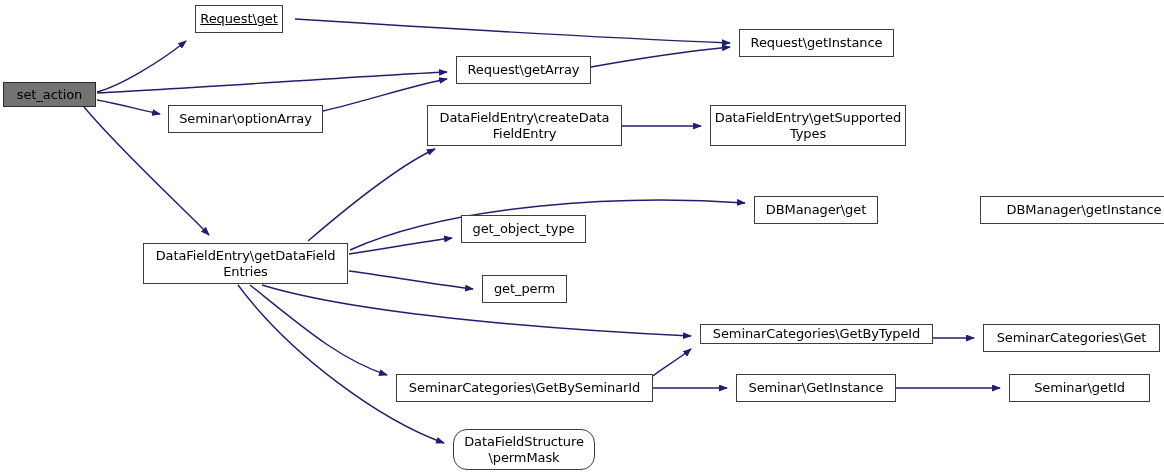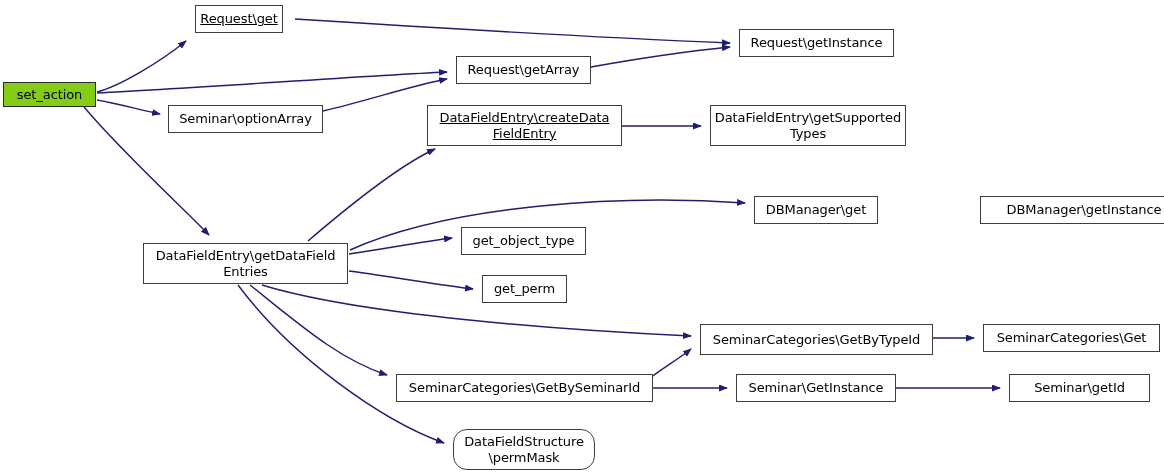--- a/index.html
+++ b/index.html
@@ -25,21 +25,21 @@
     align-items: center;
     justify-content: center;
     text-align: center;
     font-size: 13px;
     line-height: 15.5px;
     letter-spacing: -0.1px;
     white-space: pre-line;
     z-index: 3;
   }
   .node.highlight {
-    background: #84cc16;
+    background: #737373;
     border-color: #2a2a2a;
   }
   #edges {
     position: absolute;
     left: 0;
     top: 0;
     width: 1164px;
     height: 474px;
     z-index: 1;
     pointer-events: none;
@@ -76,31 +76,31 @@
         <path d="M 933,338 C 950,338 965,338 974,338" marker-end="url(#arrow)"></path>
         <path d="M 896,388 C 930,388 980,388 1000,388" marker-end="url(#arrow)"></path>
       </g>
   </svg>
   <div id="node-layer">
       <div class="node highlight" style="left: 3px; top: 82px; width: 93px; height: 25px;">set_action</div>
       <div class="node" style="left: 195px; top: 5px; width: 88px; height: 28px; text-decoration: underline;">Request\get</div>
       <div class="node" style="left: 456px; top: 56px; width: 135px; height: 28px;">Request\getArray</div>
       <div class="node" style="left: 168px; top: 105px; width: 155px; height: 28px;">Seminar\optionArray</div>
       <div class="node" style="left: 739px; top: 29px; width: 155px; height: 28px;">Request\getInstance</div>
-      <div class="node" style="left: 427px; top: 105px; width: 195px; height: 41px; text-decoration: underline;">DataFieldEntry\createData
+      <div class="node" style="left: 427px; top: 105px; width: 195px; height: 41px;">DataFieldEntry\createData
 FieldEntry</div>
       <div class="node" style="left: 710px; top: 105px; width: 196px; height: 41px;">DataFieldEntry\getSupported
 Types</div>
       <div class="node" style="left: 143px; top: 243px; width: 205px; height: 41px;">DataFieldEntry\getDataField
 Entries</div>
-      <div class="node" style="left: 461px; top: 227px; width: 125px; height: 28px;">get_object_type</div>
+      <div class="node" style="left: 461px; top: 215px; width: 125px; height: 28px;">get_object_type</div>
       <div class="node" style="left: 482px; top: 275px; width: 85px; height: 28px;">get_perm</div>
       <div class="node" style="left: 754px; top: 196px; width: 124px; height: 28px;">DBManager\get</div>
       <div class="node" style="left: 980px; top: 196px; width: 208px; height: 28px;">DBManager\getInstance</div>
-      <div class="node" style="left: 700px; top: 324px; width: 233px; height: 31px;">SeminarCategories\GetByTypeId</div>
+      <div class="node" style="left: 700px; top: 324px; width: 233px; height: 20px;">SeminarCategories\GetByTypeId</div>
       <div class="node" style="left: 983px; top: 324px; width: 177px; height: 28px;">SeminarCategories\Get</div>
       <div class="node" style="left: 396px; top: 374px; width: 257px; height: 28px;">SeminarCategories\GetBySeminarId</div>
       <div class="node" style="left: 736px; top: 374px; width: 160px; height: 28px;">Seminar\GetInstance</div>
       <div class="node" style="left: 1009px; top: 374px; width: 141px; height: 28px;">Seminar\getId</div>
       <div class="node" style="left: 453px; top: 429px; width: 142px; height: 41px; border-radius: 14px;">DataFieldStructure
 \permMask</div>
     </div>
 </div>
 
 </body></html>

